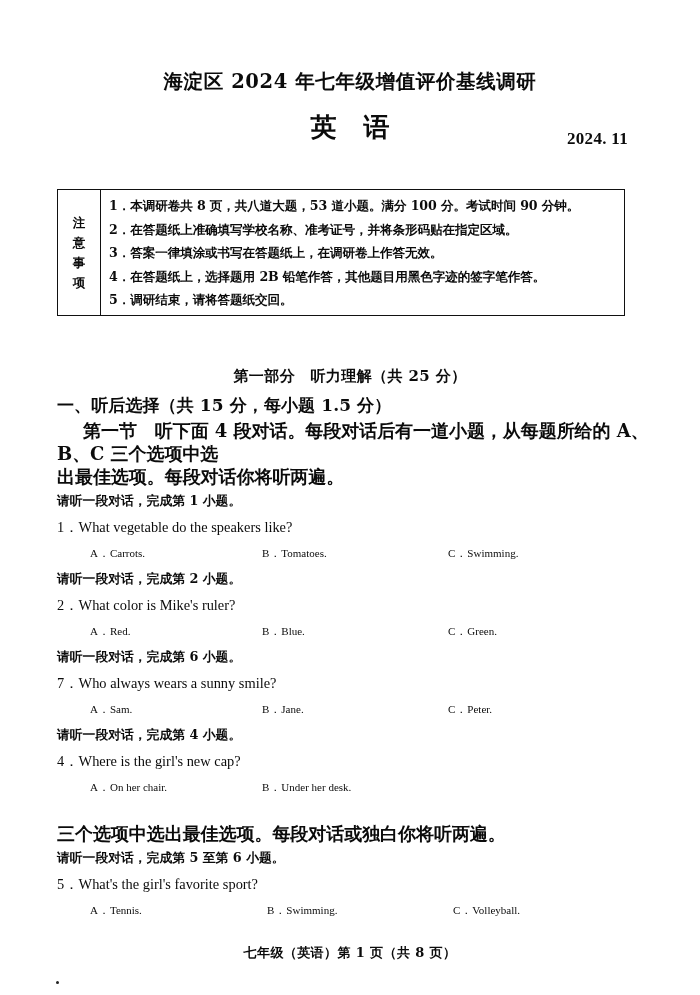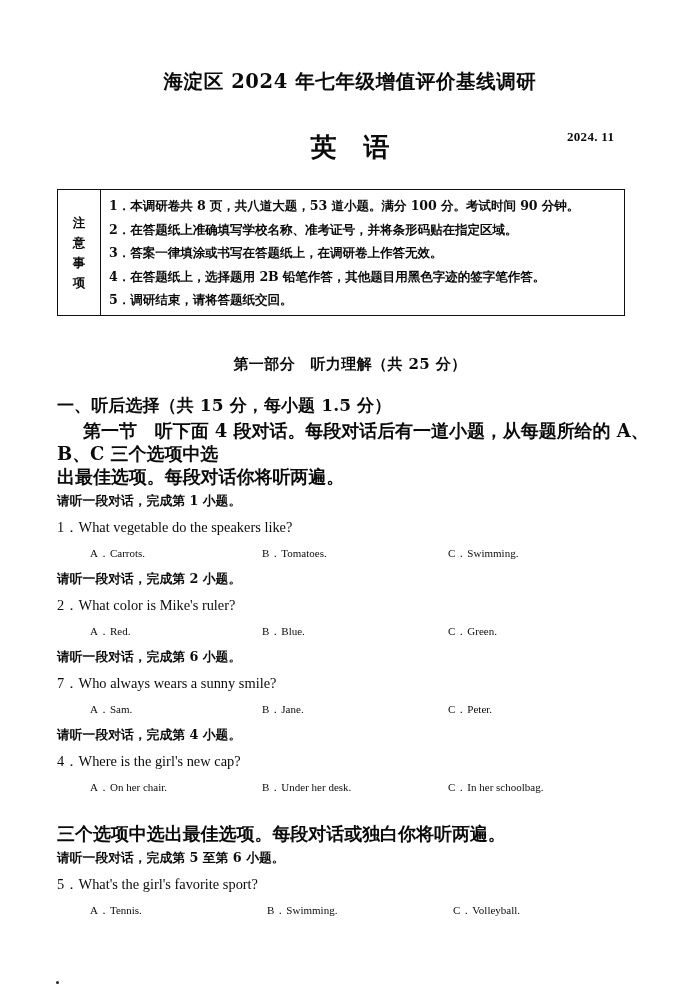--- a/index.html
+++ b/index.html
@@ -31,37 +31,37 @@
     width: 700px;
     text-align: center;
     font-family: "DejaVu Serif", "Liberation Serif", serif;
     font-weight: bold;
     font-size: 19.5px;
     letter-spacing: 0.6px;
     white-space: nowrap;
   }
   .subject-title {
     position: absolute;
-    top: 130px;
+    top: 110px;
     left: 0;
     width: 700px;
     text-align: center;
     font-family: "DejaVu Serif", "Liberation Serif", serif;
     font-weight: bold;
     font-size: 26px;
     letter-spacing: 9px;
     text-indent: 9px;
   }
   .doc-date {
     position: absolute;
     top: 129px;
     left: 567px;
     font-family: "Liberation Serif", serif;
     font-weight: bold;
-    font-size: 13px;
+    font-size: 17px;
     letter-spacing: 0.3px;
   }
 
   
   .notice-box {
     position: absolute;
     left: 57px;
     top: 189px;
     width: 568px;
     height: 127px;
@@ -94,21 +94,21 @@
     font-weight: bold;
     font-size: 12.6px;
     line-height: 23.5px;
     white-space: nowrap;
     letter-spacing: -0.1px;
   }
 
   
   .part-heading {
     position: absolute;
-    top: 355px;
+    top: 367px;
     left: 0;
     width: 700px;
     text-align: center;
     font-family: "DejaVu Serif", "Liberation Serif", serif;
     font-weight: bold;
     font-size: 15px;
     letter-spacing: 0.4px;
   }
 
   
@@ -243,32 +243,32 @@
       <span class="opt opt-a"><span class="lt">A．</span><span>Sam.</span></span>
       <span class="opt opt-b"><span class="lt">B．</span><span>Jane.</span></span>
       <span class="opt opt-c"><span class="lt">C．</span><span>Peter.</span></span>
     </div>
 
     <div class="cue">请听一段对话，完成第 4 小题。</div>
     <div class="question">4．Where is the girl's new cap?</div>
     <div class="options">
       <span class="opt opt-a"><span class="lt">A．</span><span>On her chair.</span></span>
       <span class="opt opt-b"><span class="lt">B．</span><span>Under her desk.</span></span>
-      <span class="opt opt-c"><span class="lt">C．</span><span>In her schoolbag.</span></span>
     </div>
 
     <div class="gap-md"></div>
 
     <div class="instruction" style="text-indent:0;">三个选项中选出最佳选项。每段对话或独白你将听两遍。</div>
 
     <div class="cue">请听一段对话，完成第 5 至第 6 小题。</div>
     <div class="question">5．What's the girl's favorite sport?</div>
     <div class="options">
       <span class="opt opt-a"><span class="lt">A．</span><span>Tennis.</span></span>
       <span class="opt opt-b" style="left:210px;"><span class="lt">B．</span><span>Swimming.</span></span>
       <span class="opt opt-c" style="left:396px;"><span class="lt">C．</span><span>Volleyball.</span></span>
     </div>
 
   </div>
 
+  <div class="footer">七年级（英语）第 1 页（共 8 页）</div>
   <div class="corner-mark"></div>
 
 </div>
 
 </body></html>

